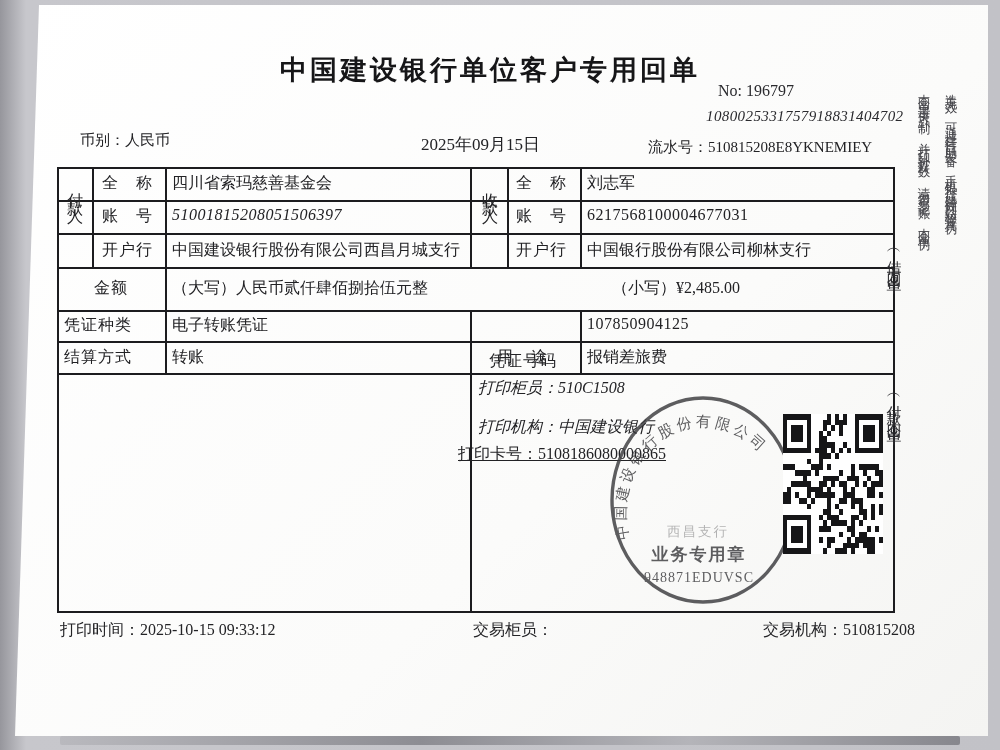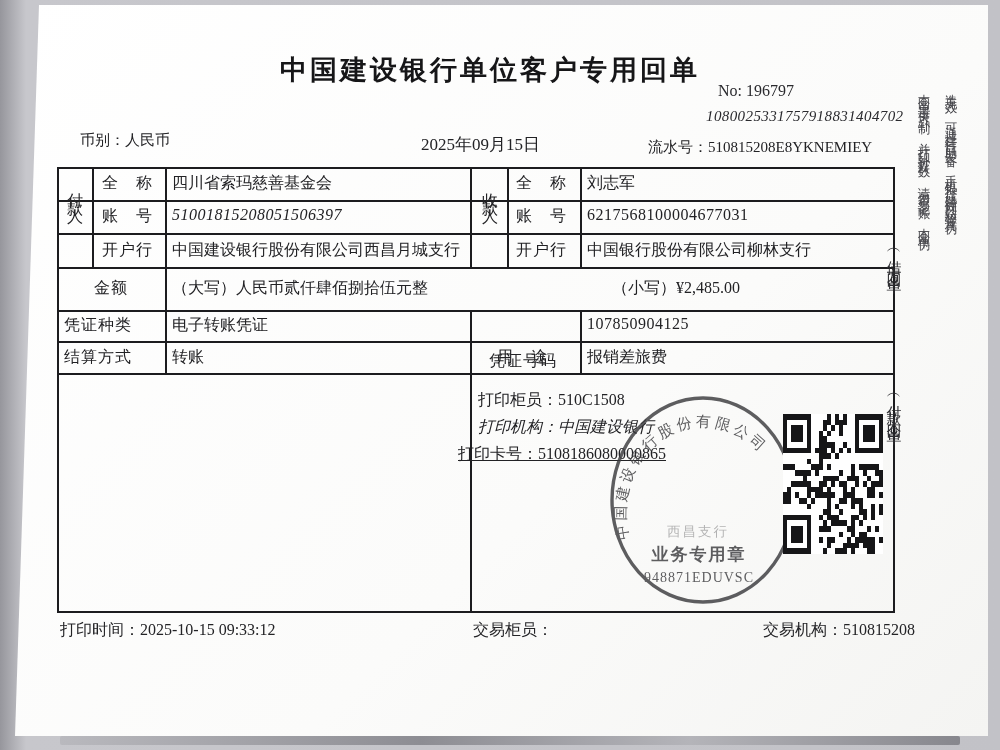--- a/index.html
+++ b/index.html
@@ -111,21 +111,21 @@
   <div class="cell lbl" style="left:64px;top:315px;">凭证种类</div>
   <div class="cell" style="left:172px;top:315px;">电子转账凭证</div>
   <div class="cell lbl" style="left:489px;top:315px;margin-top:36px;">凭证号码</div>
   <div class="cell" style="left:587px;top:315px;letter-spacing:.5px;">107850904125</div>
 
   <div class="cell lbl" style="left:64px;top:347px;">结算方式</div>
   <div class="cell" style="left:172px;top:347px;">转账</div>
   <div class="cell lbl" style="left:497px;top:347px;">用　途</div>
   <div class="cell" style="left:587px;top:347px;">报销差旅费</div>
 
-  <div class="cell" style="left:478px;top:390px;">
+  <div class="cell" style="left:478px;top:378px;font-style:italic;">
     <span>打印柜员：</span><span>510C1508</span>
   </div>
   <div class="cell" style="left:478px;top:417px;font-style:italic;">
     <span>打印机构：</span><span>中国建设银行</span>
   </div>
   <div class="cell" style="left:458px;top:444px;text-decoration:underline;">
     <span>打印卡号：</span><span>5108186080000865</span>
   </div>
 
   <svg id="stamp-svg" width="210" height="230" viewBox="0 0 210 230">

